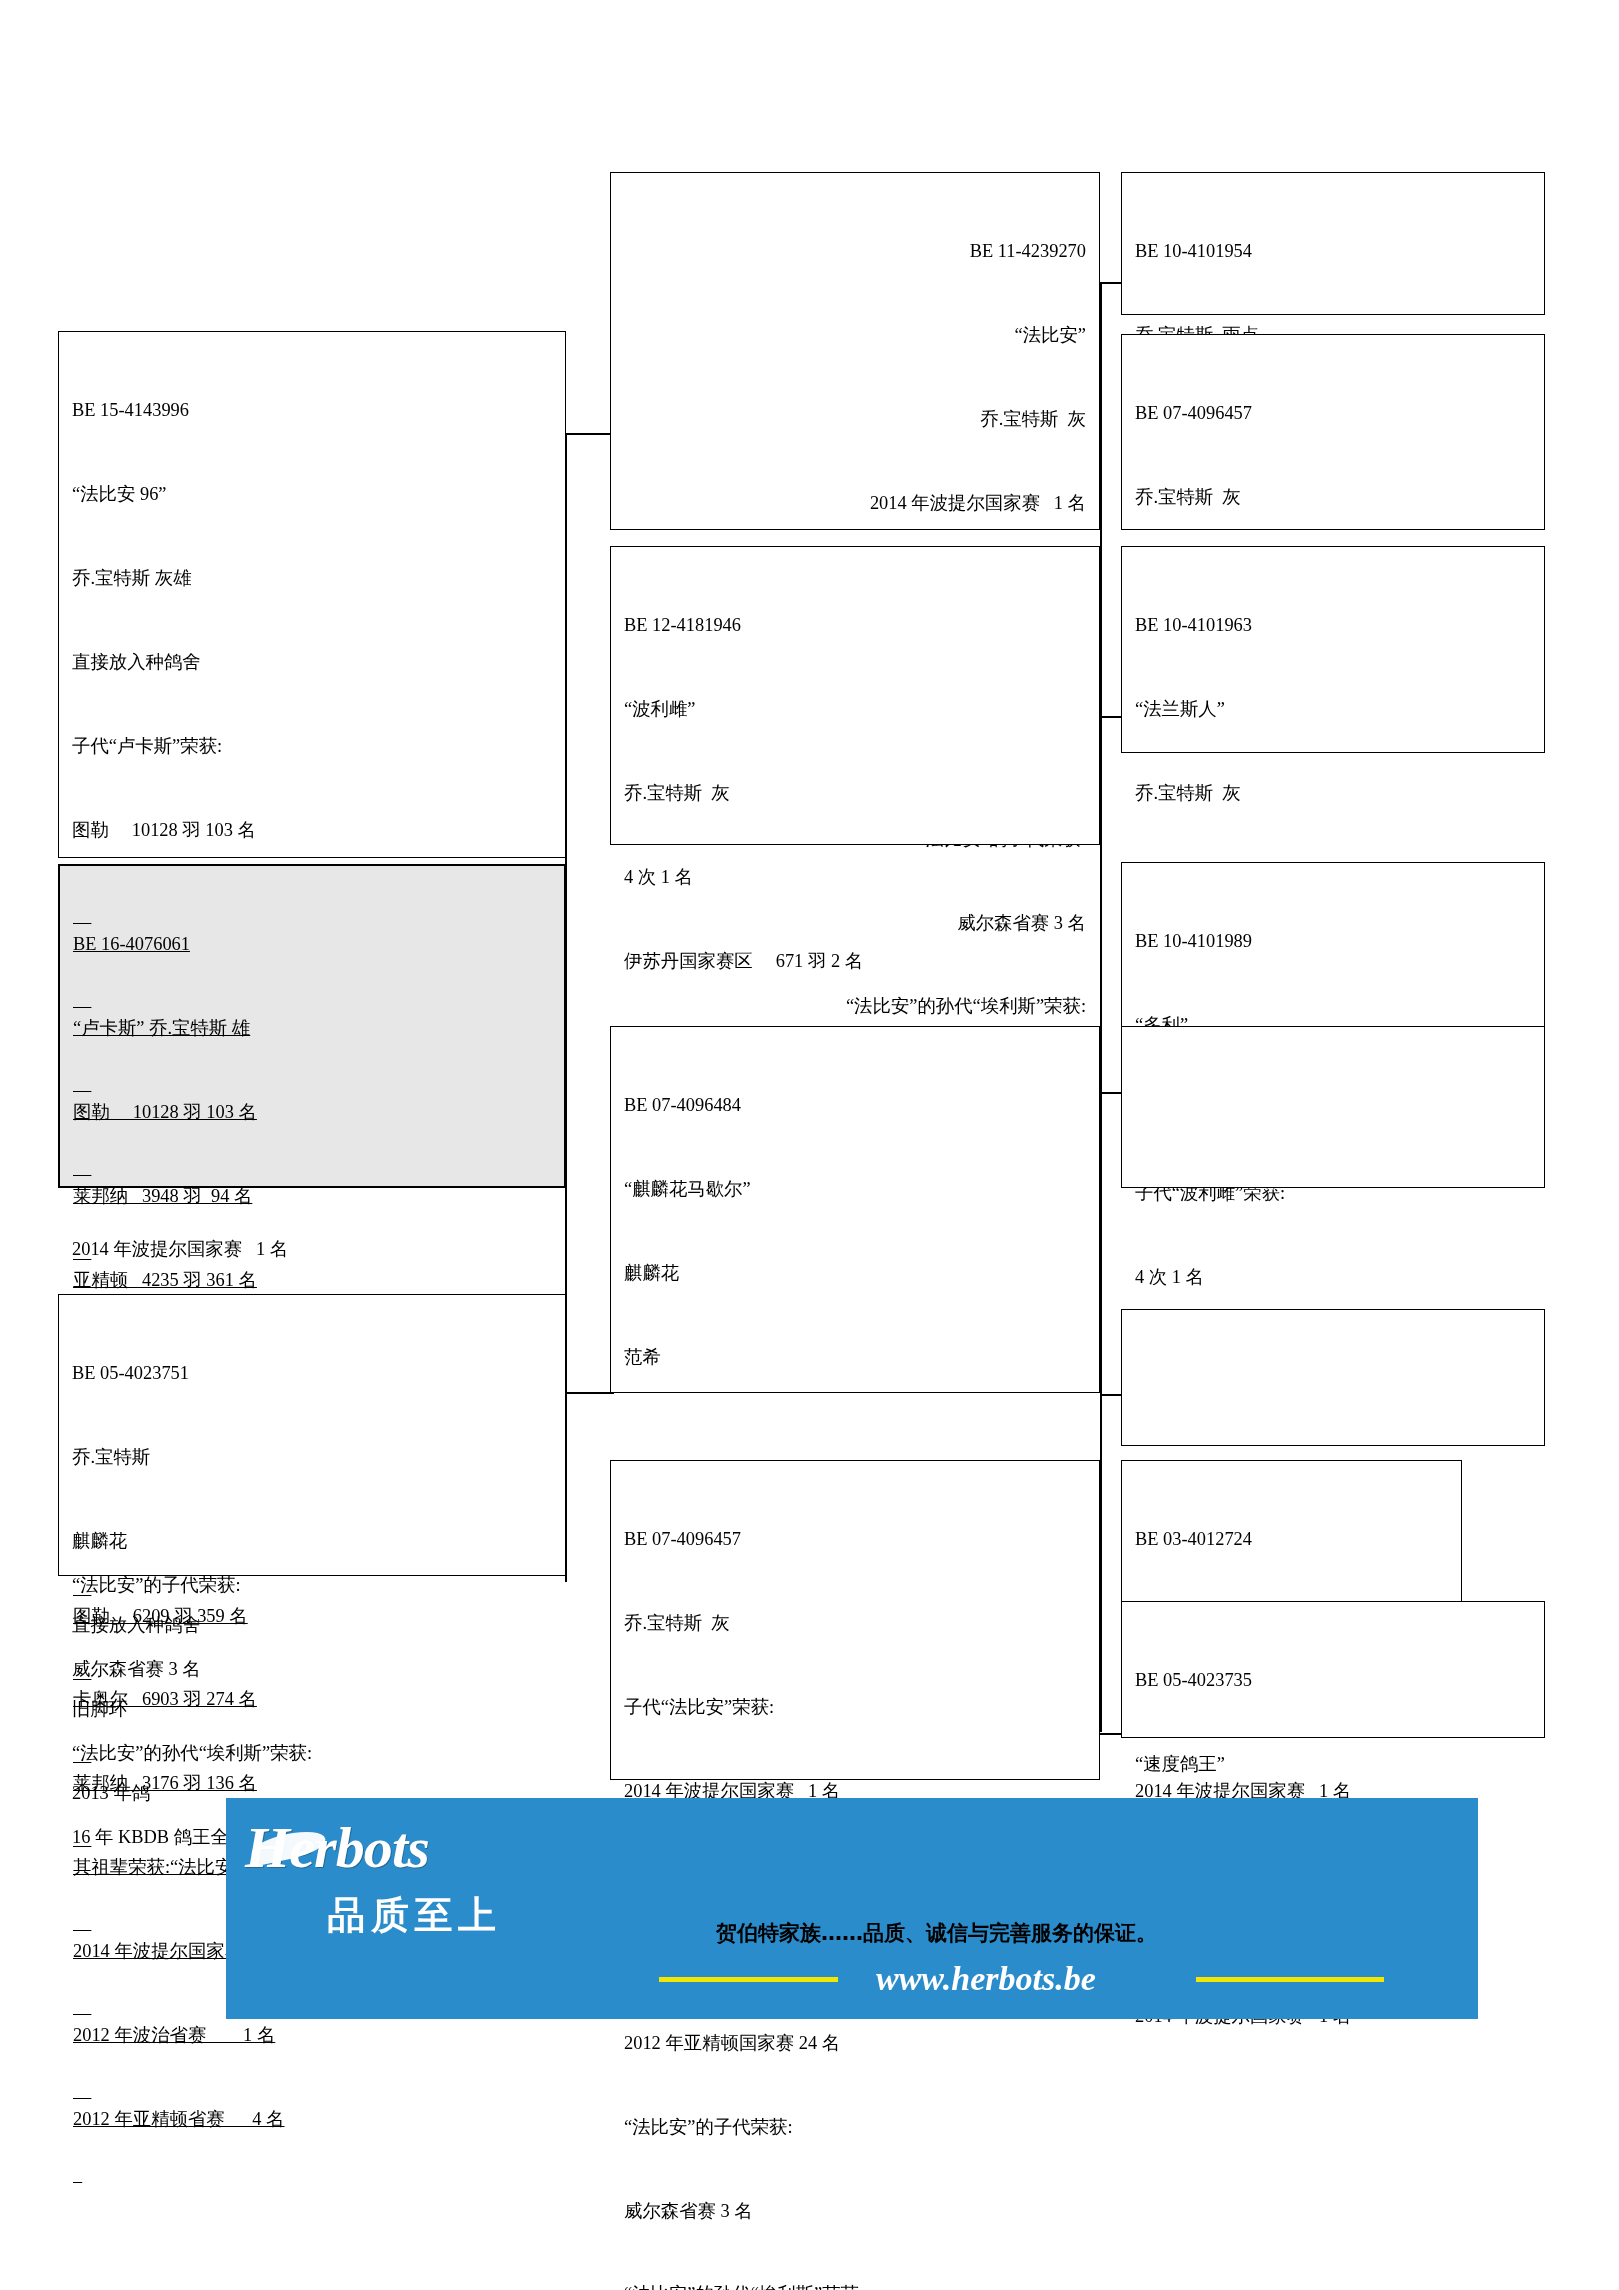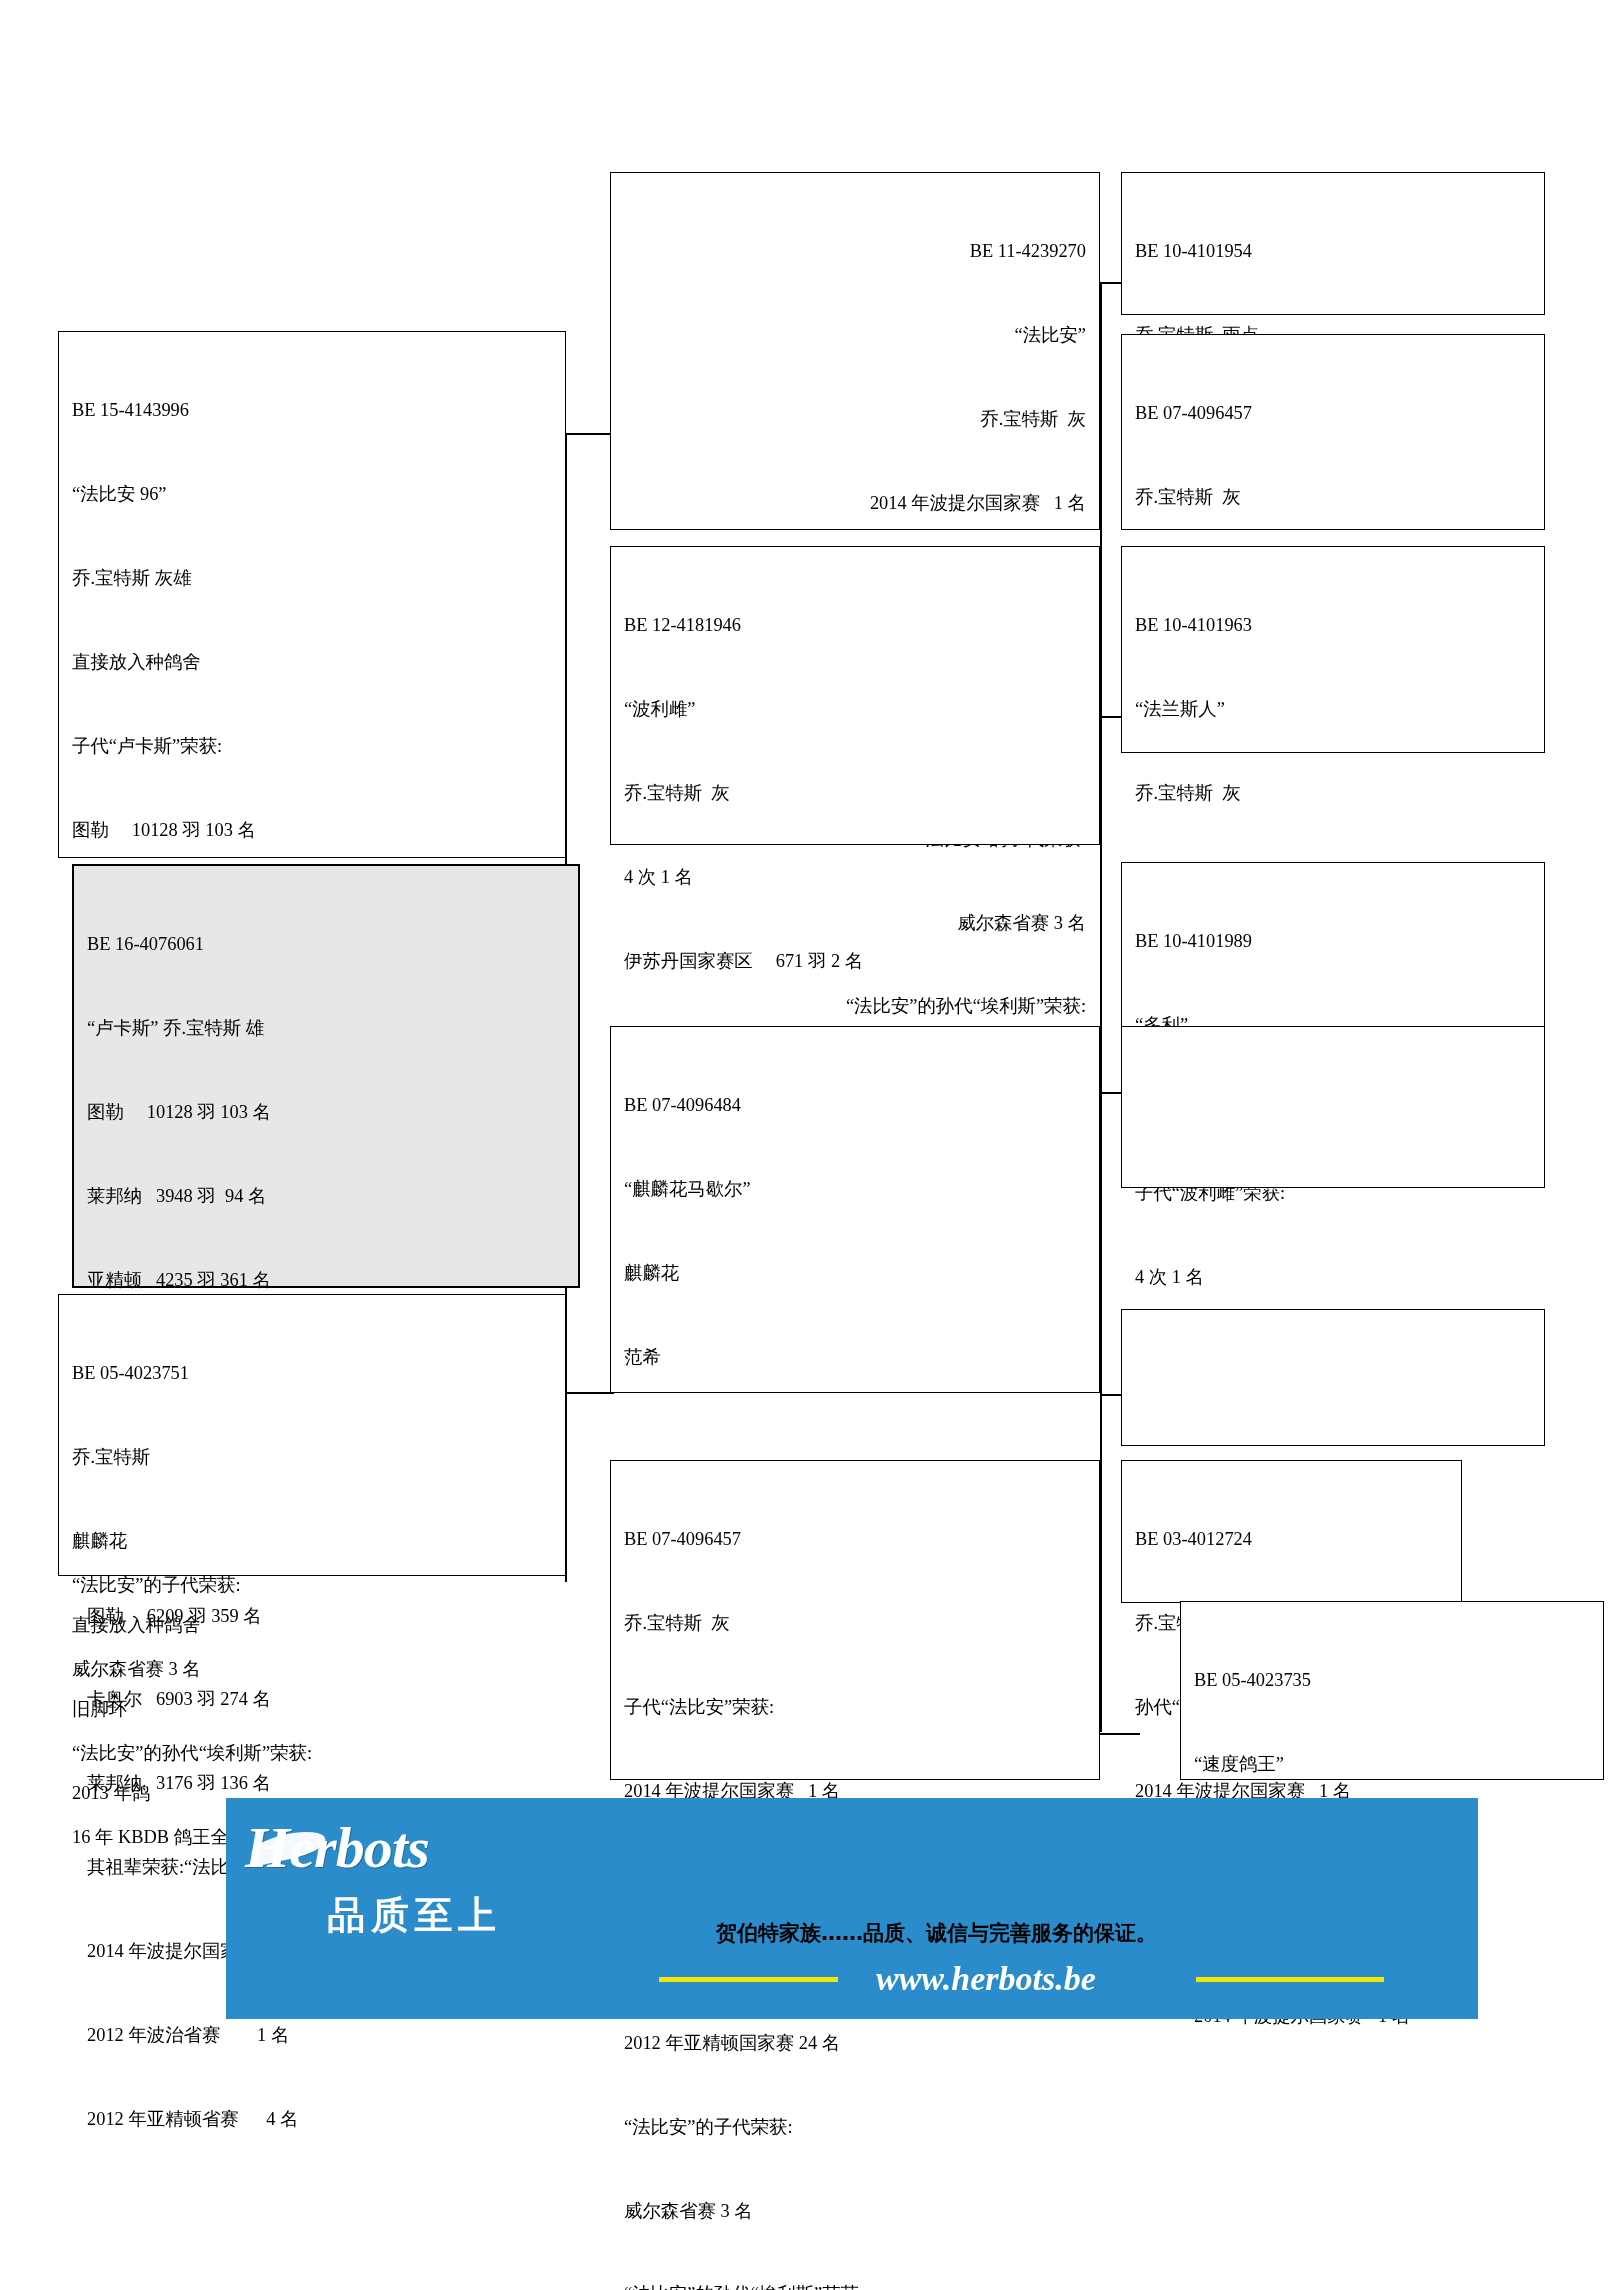--- a/index.html
+++ b/index.html
@@ -155,21 +155,21 @@
     <span class="ln">2014 年波提尔国家赛   1 名</span>
     <span class="ln">2012 年波治省赛       1 名</span>
     <span class="ln">2012 年亚精顿省赛     4 名</span>
     <span class="ln">2012 年亚精顿国家赛 24 名</span>
     <span class="ln">“法比安”的子代荣获:</span>
     <span class="ln">威尔森省赛 3 名</span>
     <span class="ln">“法比安”的孙代“埃利斯”荣获:</span>
     <span class="ln">16 年 KBDB 鸽王全国 1 位</span>
   </div>
 
-  <div class="box highlight" style="left:72px; top:864px; width:508px; height:424px;">
+  <div class="box highlight" style="left:58px; top:864px; width:508px; height:324px;text-decoration:underline;">
     <span class="ln">BE 16-4076061</span>
     <span class="ln">“卢卡斯” 乔.宝特斯 雄</span>
     <span class="ln">图勒     10128 羽 103 名</span>
     <span class="ln">莱邦纳   3948 羽  94 名</span>
     <span class="ln">亚精顿   4235 羽 361 名</span>
     <span class="ln">查特鲁     591 羽  10 名</span>
     <span class="ln">波治       276 羽   6 名</span>
     <span class="ln">威尔森   7369 羽  97 名</span>
     <span class="ln">图勒     6209 羽 359 名</span>
     <span class="ln">卡奥尔   6903 羽 274 名</span>
@@ -272,21 +272,21 @@
 
   <div class="box" style="left:1121px; top:1309px; width:424px; height:137px;"></div>
 
   <div class="box" style="left:1121px; top:1460px; width:341px; height:143px;">
     <span class="ln">BE 03-4012724</span>
     <span class="ln">乔.宝特斯  灰</span>
     <span class="ln">孙代“法比安”荣获:</span>
     <span class="ln">2014 年波提尔国家赛   1 名</span>
   </div>
 
-  <div class="box" style="left:1180px; top:1601px; width:424px; height:179px;">
+  <div class="box" style="left:1121px; top:1601px; width:424px; height:137px;">
     <span class="ln">BE 05-4023735</span>
     <span class="ln">“速度鸽王”</span>
     <span class="ln">艾迪·范德里舒  暗灰</span>
     <span class="ln">孙代“法比安”荣获:</span>
     <span class="ln">2014 年波提尔国家赛   1 名</span>
   </div>
 
   <div class="banner" style="left:226px; top:1798px; width:1252px; height:221px;">
     <div class="banner-inner">
       <div class="herbots-logo">

